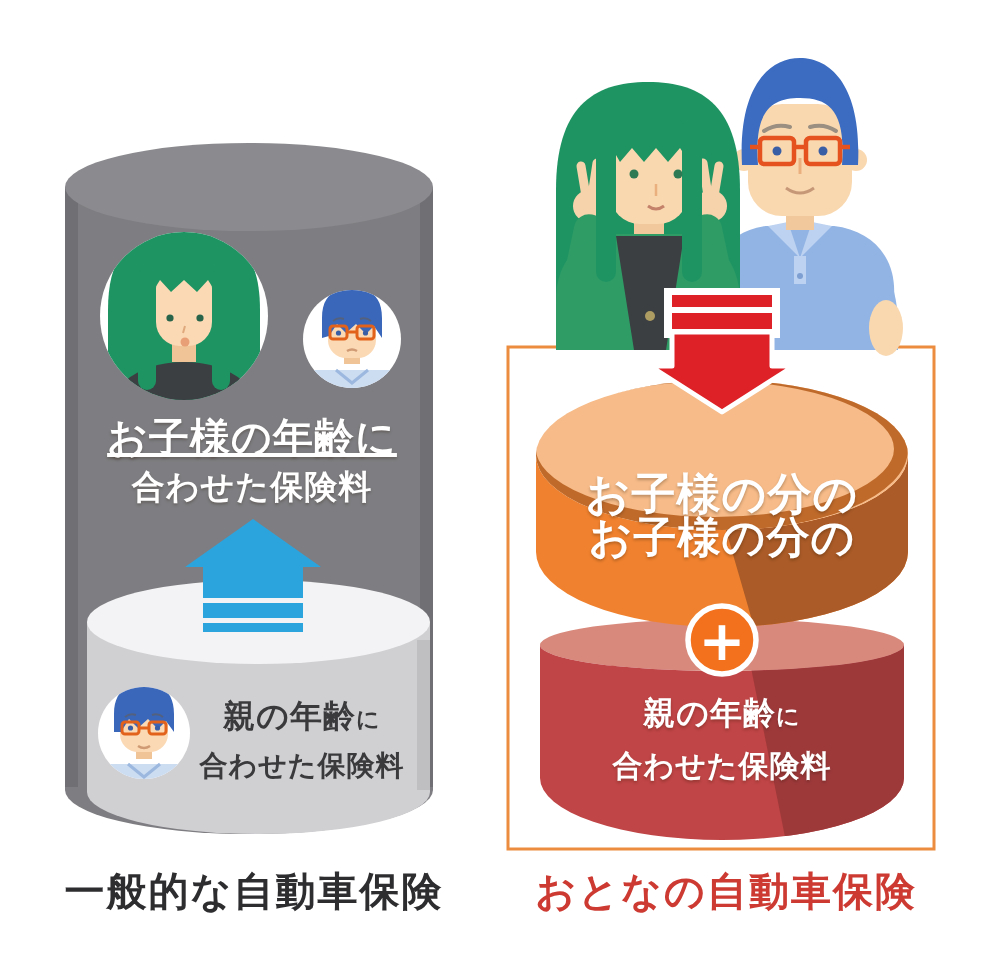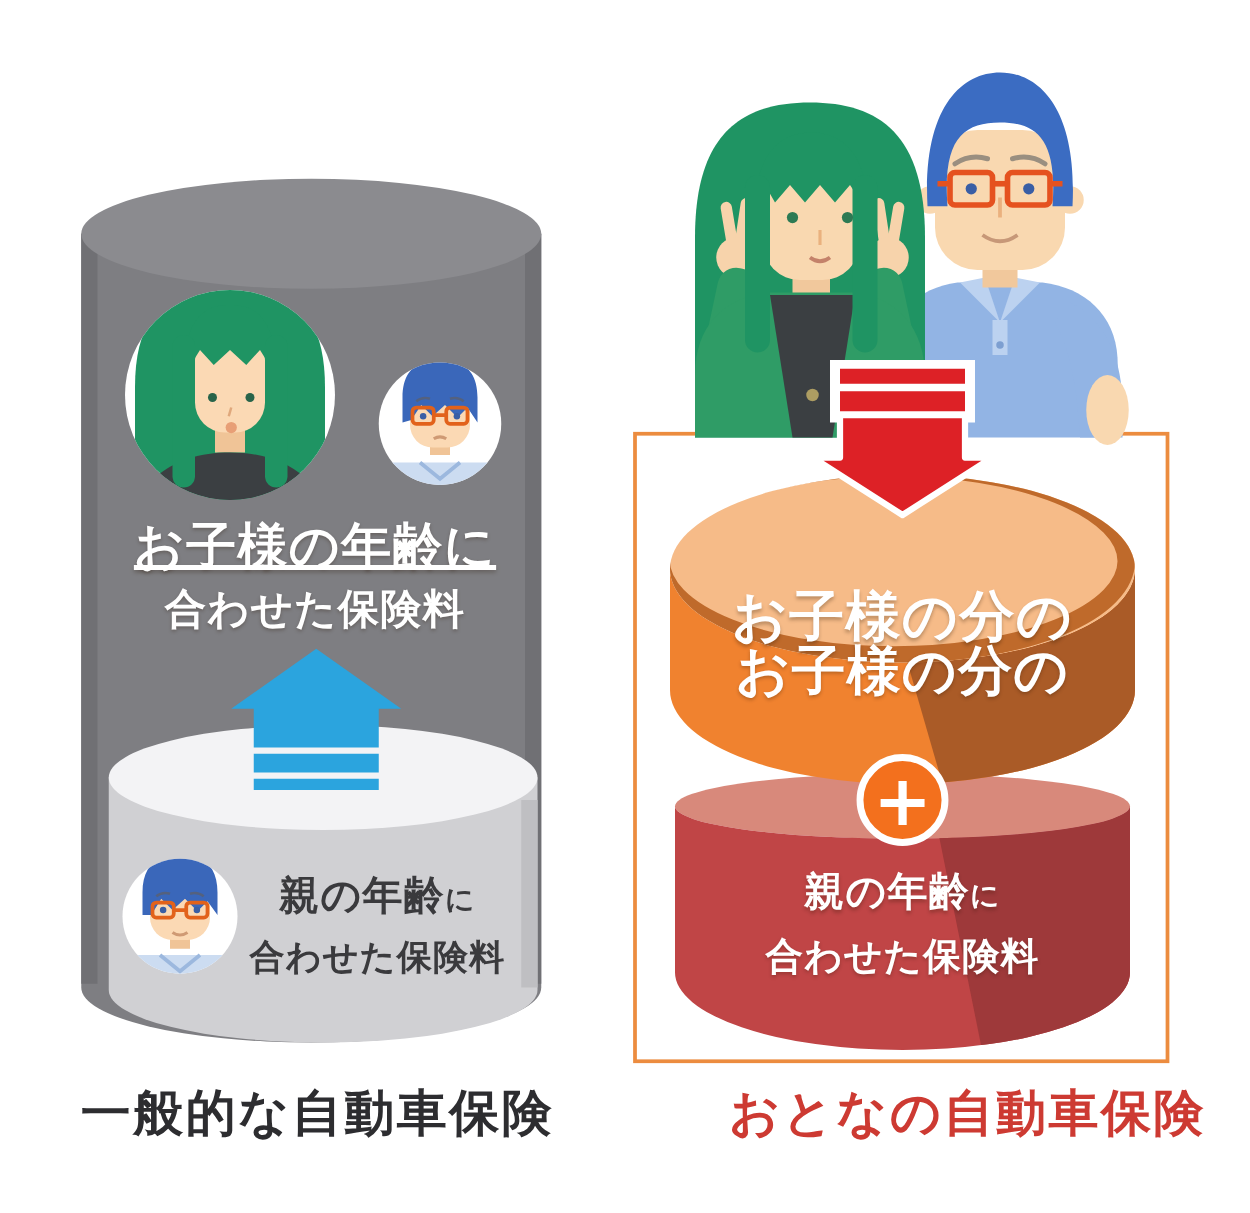--- a/index.html
+++ b/index.html
@@ -219,15 +219,15 @@
 <div class="txt dark sz44" style="left:302px;top:700px;"><span>親の年齢</span><span class="p">に</span></div>
 <div class="txt dark sz28" style="left:302px;top:752px;">合わせた保険料</div>
 
 <div class="txt white sz36" style="left:722px;top:472px;">お子様の分の</div>
 <div class="txt white sz43" style="left:722px;top:516px;">お子様の分の</div>
 
 <div class="txt white sz44" style="left:722px;top:697px;"><span>親の年齢</span><span class="p">に</span></div>
 <div class="txt white sz30" style="left:722px;top:751px;">合わせた保険料</div>
 
 <div class="txt cap-left cap" style="left:254px;top:871px;">一般的な自動車保険</div>
-<div class="txt cap-right cap" style="left:726px;top:871px;margin-left:48px;">おとなの自動車保険</div>
+<div class="txt cap-right cap" style="left:726px;top:871px;">おとなの自動車保険</div>
 
 </div>
 
 </body></html>

